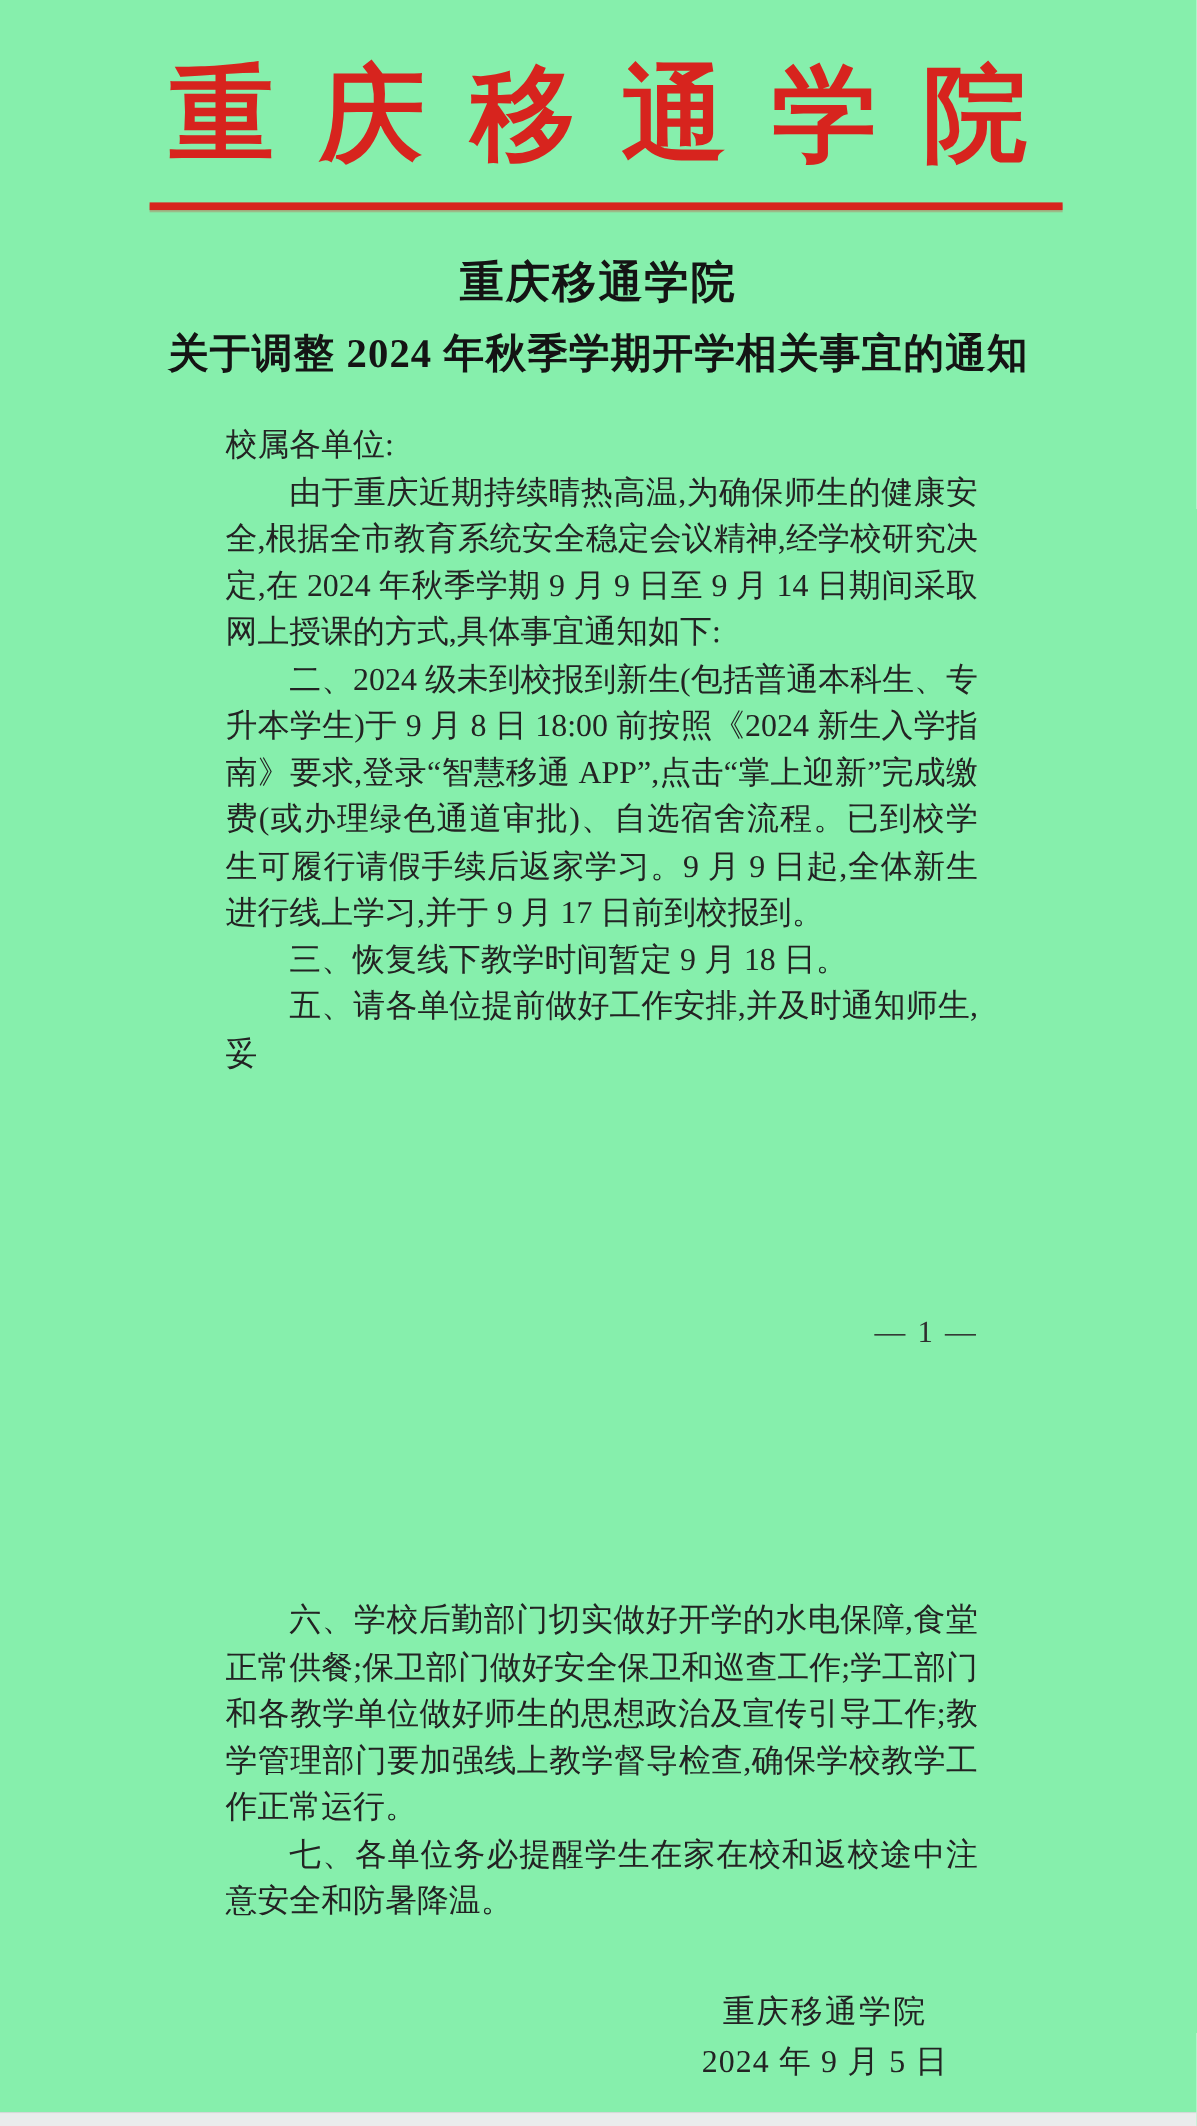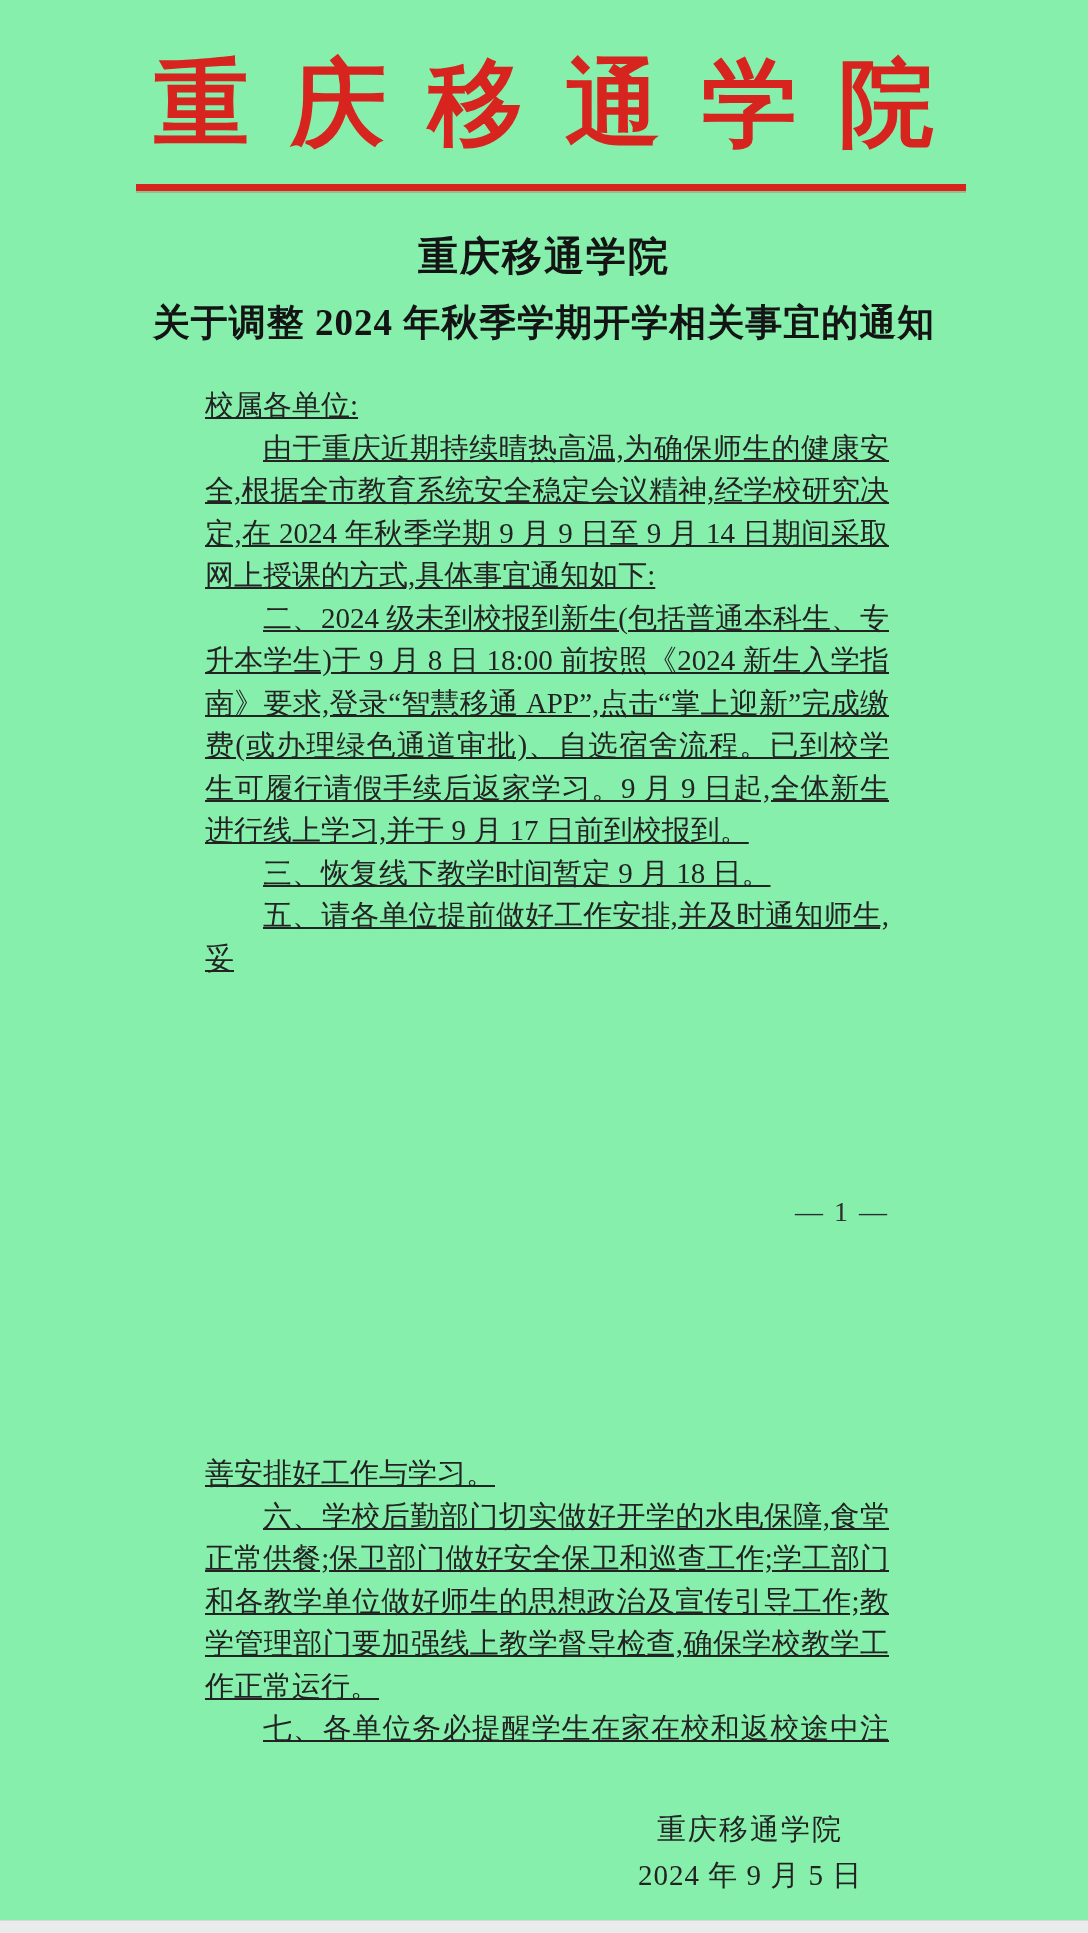--- a/index.html
+++ b/index.html
@@ -55,21 +55,21 @@
     position: absolute;
     left: 205px;
     width: 684px;
     font-size: 29px;
     line-height: 42.5px;
     text-align: justify;
     color: var(--ink);
   }
   .body-page1 { top: 384px; height: 810px; overflow: hidden; }
   .body-page2 { top: 1452px; height: 302px; overflow: hidden; }
-  .body-block p { margin: 0; text-decoration: underline; }
+  .body-block p { margin: 0; }
   .indent { text-indent: 2em; }
   .page-number {
     position: absolute;
     top: 1196px;
     left: 205px;
     width: 684px;
     text-align: right;
     font-size: 28px;
     letter-spacing: 2px;
     color: #2e2e2e;
@@ -115,21 +115,20 @@
     <p>校属各单位:</p>
     <p class="indent">由于重庆近期持续晴热高温,为确保师生的健康安全,根据全市教育系统安全稳定会议精神,经学校研究决定,在 2024 年秋季学期 9 月 9 日至 9 月 14 日期间采取网上授课的方式,具体事宜通知如下:</p>
     <p class="indent">二、2024 级未到校报到新生(包括普通本科生、专升本学生)于 9 月 8 日 18:00 前按照《2024 新生入学指南》要求,登录“智慧移通 APP”,点击“掌上迎新”完成缴费(或办理绿色通道审批)、自选宿舍流程。已到校学生可履行请假手续后返家学习。9 月 9 日起,全体新生进行线上学习,并于 9 月 17 日前到校报到。</p>
     <p class="indent">三、恢复线下教学时间暂定 9 月 18 日。</p>
     <p class="indent">五、请各单位提前做好工作安排,并及时通知师生,妥</p>
   </div>
 
   <div class="page-number">— 1 —</div>
 
   <div class="body-block body-page2">
-    <p>善安排好工作与学习。</p>
     <p class="indent">六、学校后勤部门切实做好开学的水电保障,食堂正常供餐;保卫部门做好安全保卫和巡查工作;学工部门和各教学单位做好师生的思想政治及宣传引导工作;教学管理部门要加强线上教学督导检查,确保学校教学工作正常运行。</p>
     <p class="indent">七、各单位务必提醒学生在家在校和返校途中注意安全和防暑降温。</p>
   </div>
 
   <div class="signature-block">
     <div class="signature-name">重庆移通学院</div>
     <div class="signature-date">2024 年 9 月 5 日</div>
   </div>
 
   <div class="bottom-strip"></div>

